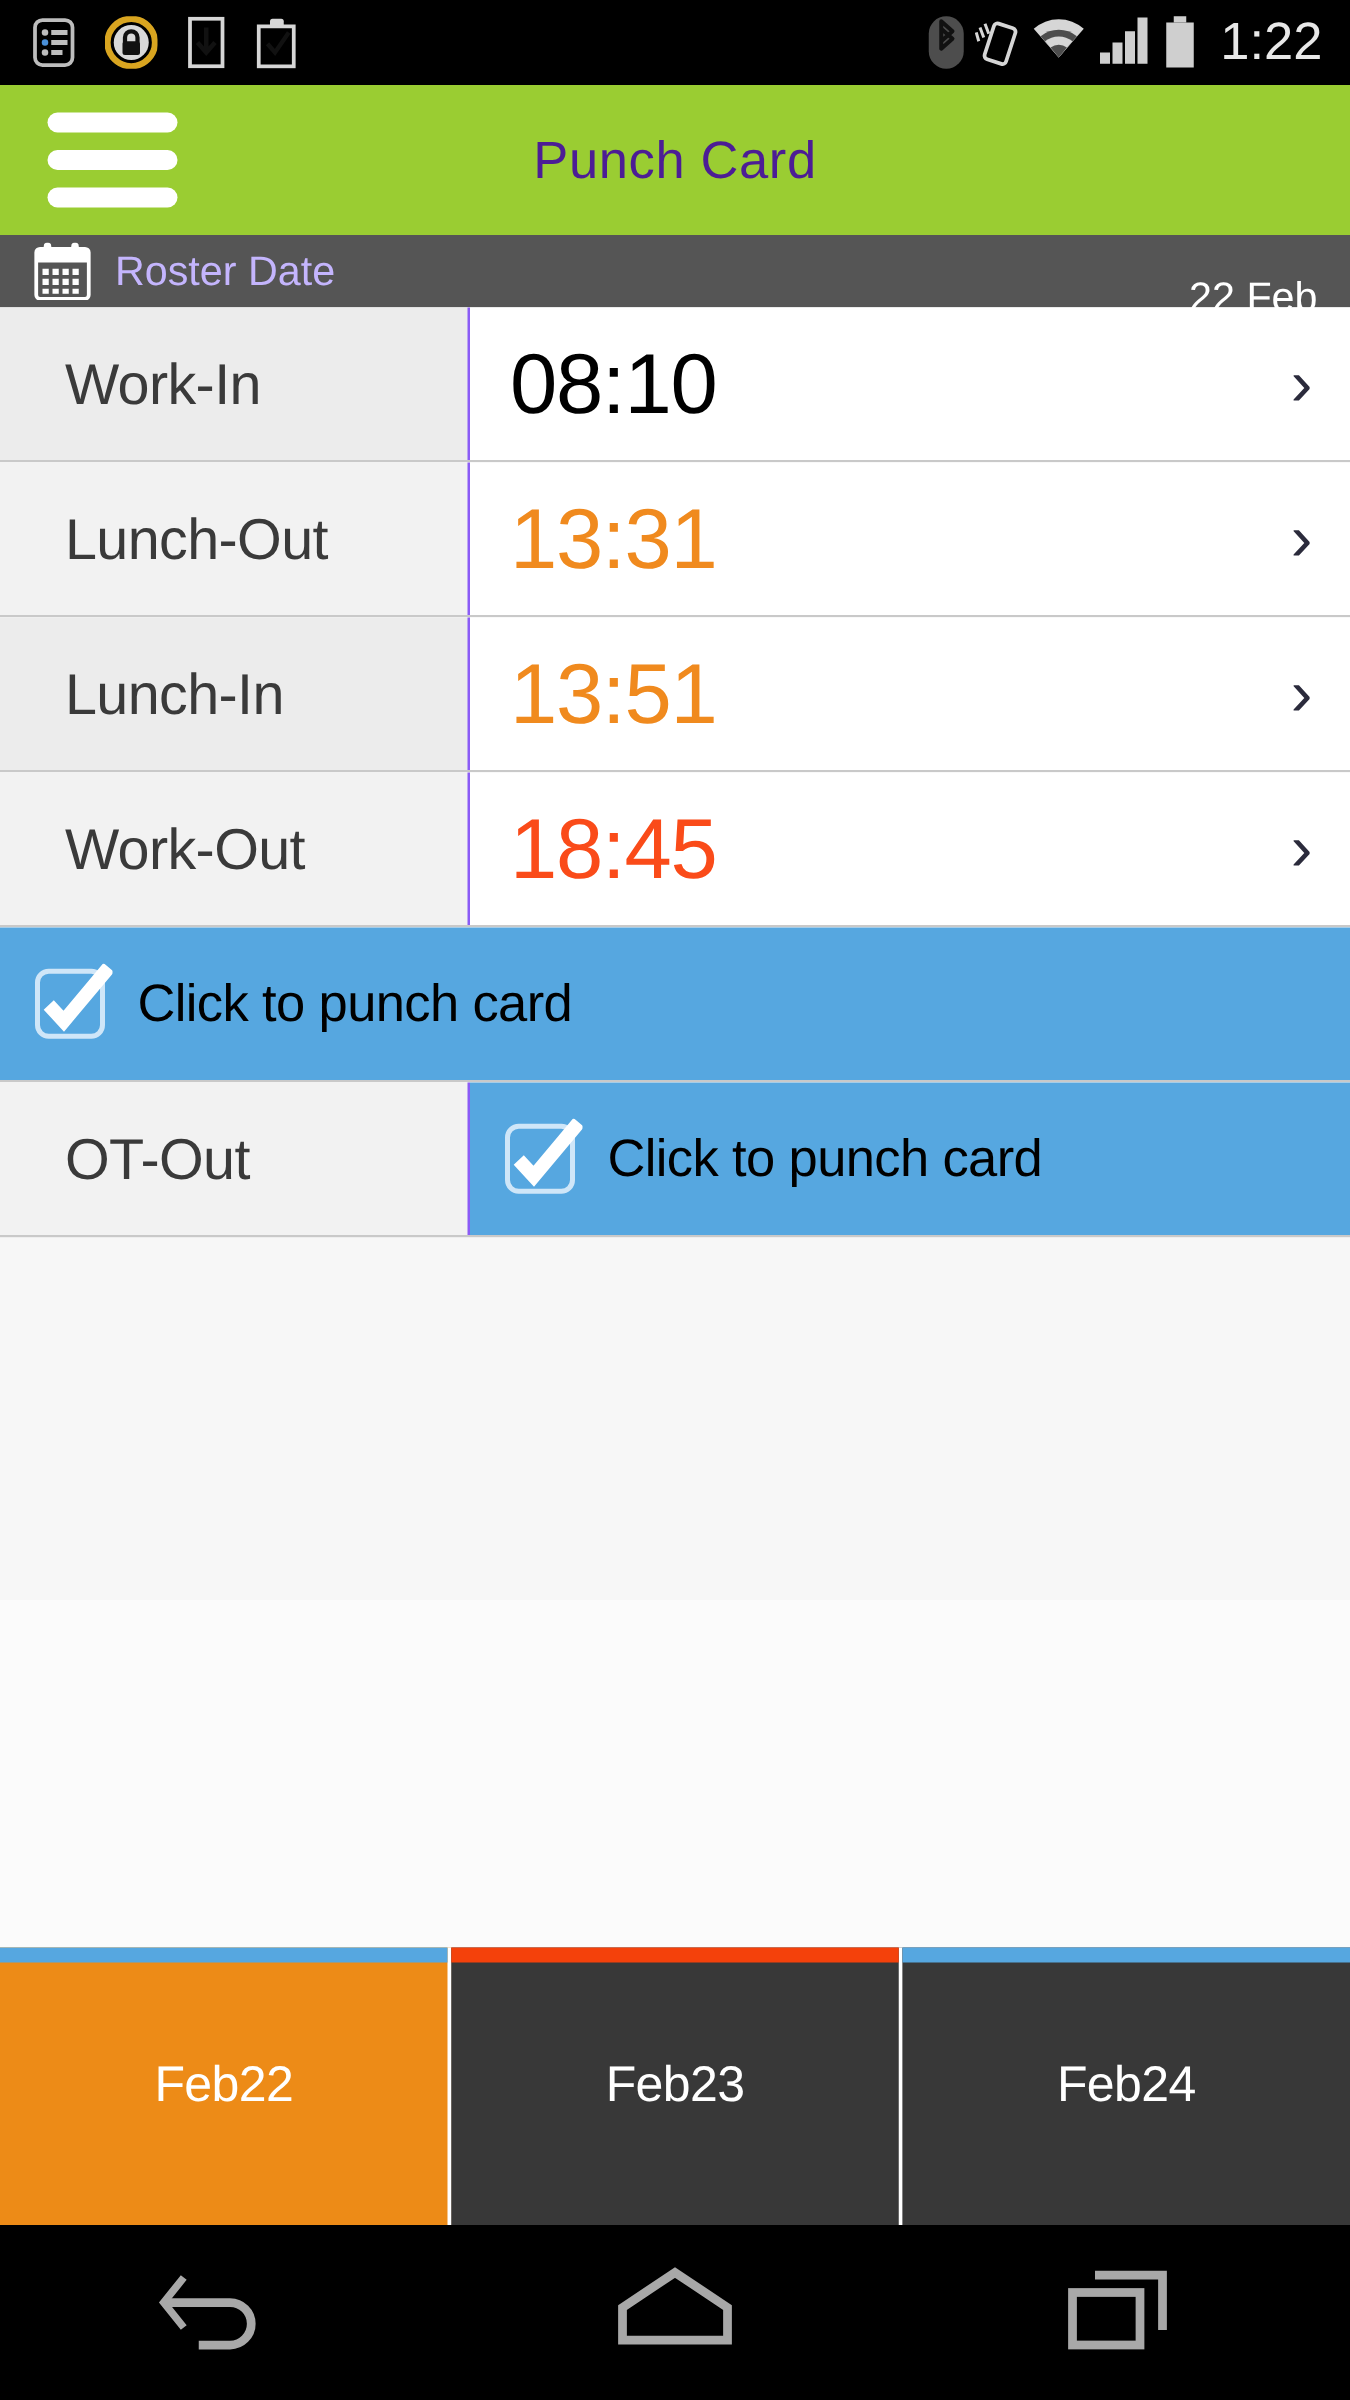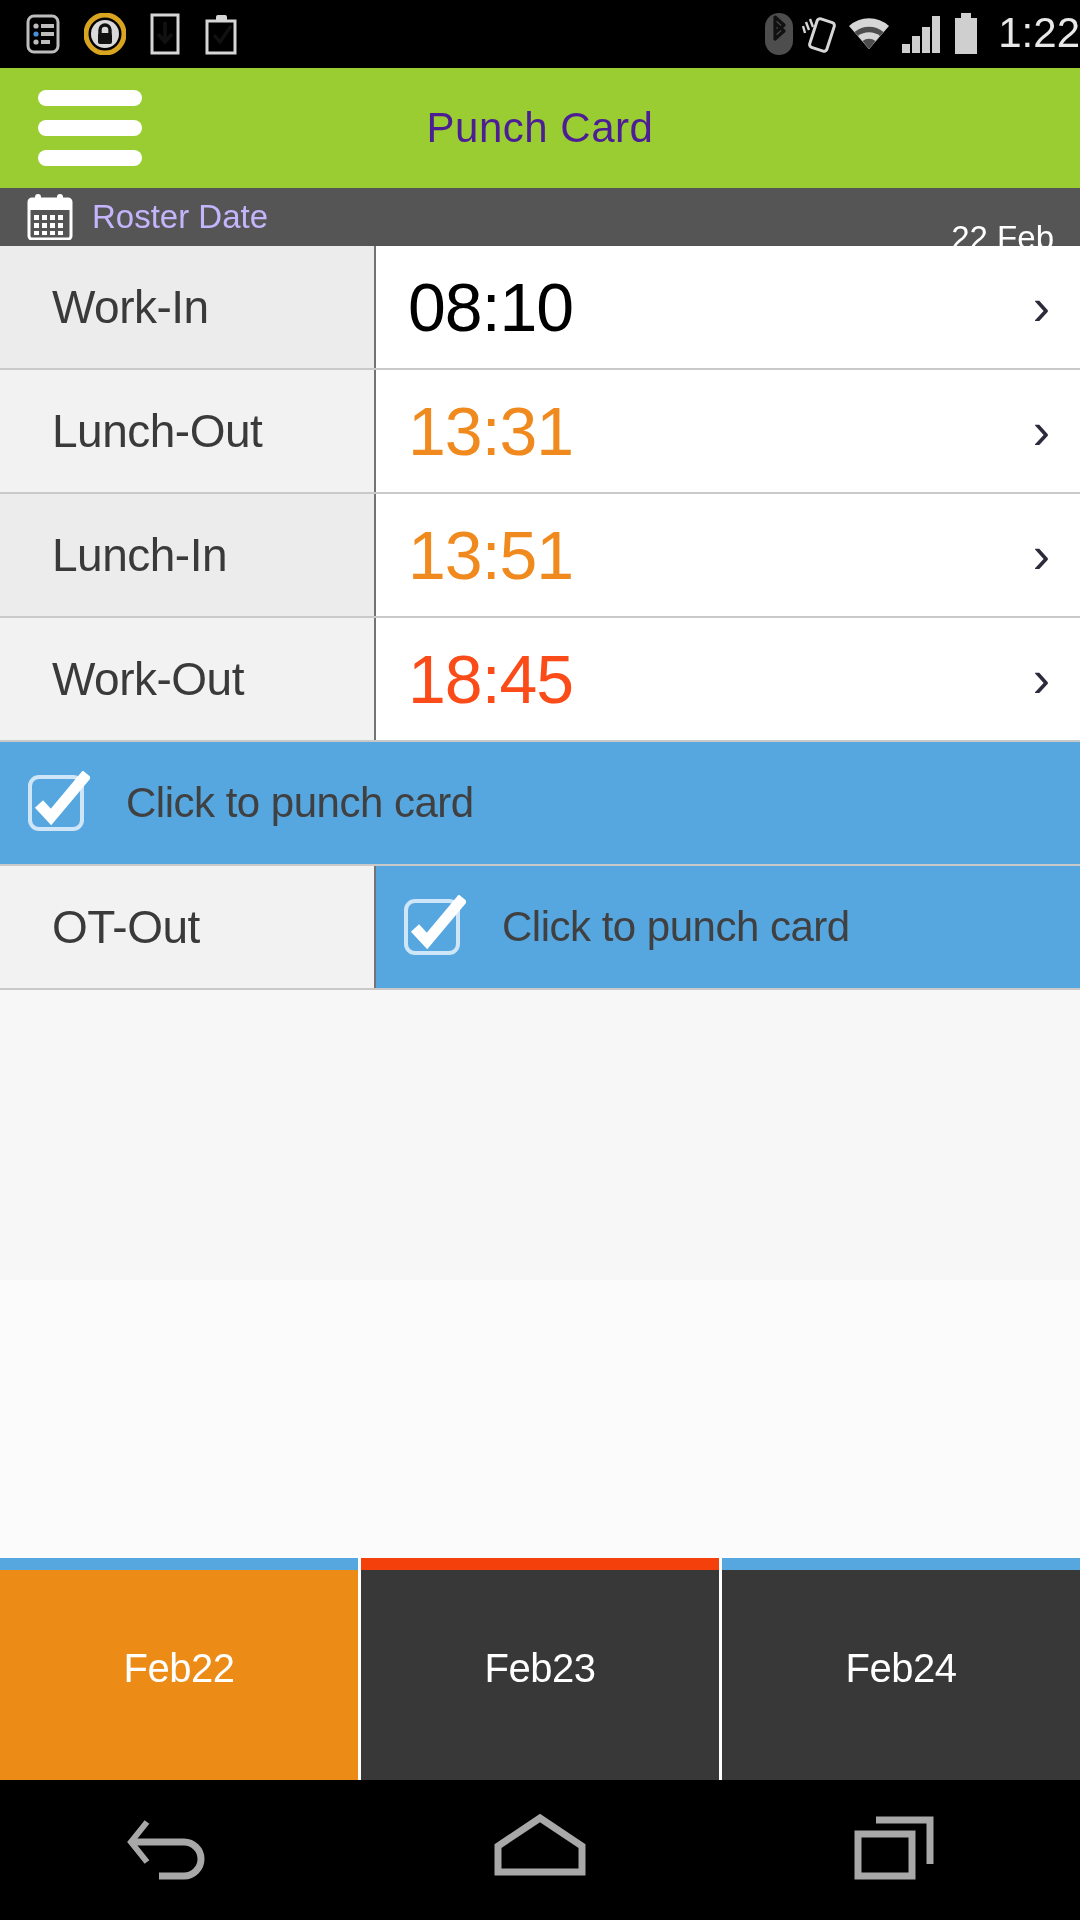--- a/index.html
+++ b/index.html
@@ -10,21 +10,21 @@
     overflow:hidden;
   }
   #app { position:relative; width:1080px; height:1920px; background:#ffffff; }
 
   
   .statusbar{
     position:absolute; top:0; left:0; width:1080px; height:68px;
     background:#000000; display:flex; align-items:center;
   }
   .sb-left{ display:flex; align-items:center; gap:24px; padding-left:26px; }
-  .sb-right{ margin-left:auto; display:flex; align-items:center; gap:8px; }
+  .sb-right{ margin-left:auto; display:flex; gap:8px; padding-right:22px; }
   .sb-ico{ display:block; }
   .sb-time{
     color:#e8e8e8; font-size:42px; letter-spacing:0px; line-height:1;
     font-family:"Liberation Sans", sans-serif; padding-left:10px; padding-bottom:3px;
   }
 
   
   .appbar{
     position:absolute; top:68px; left:0; width:1080px; height:120px;
     background:#9ACD32; display:flex; align-items:center;
@@ -52,41 +52,41 @@
   
   .rows{ position:absolute; top:246px; left:0; width:1080px; }
   .row{
     position:relative; display:flex; height:124px; width:1080px;
     border-bottom:2px solid #c9c9c9; background:#ffffff;
   }
   .row:nth-child(odd) .cell-label{ background:#ececec; }
   .row:nth-child(even) .cell-label{ background:#f2f2f2; }
   .cell-label{
     width:376px; flex:0 0 376px; display:flex; align-items:center;
-    padding-left:52px; border-right:2px solid #737373;
+    padding-left:52px; border-right:2px solid #8b5cf6;
   }
   .cell-label span{
     color:#3a3a3a; font-size:46px; font-weight:400; letter-spacing:-0.5px;
   }
   .cell-value{
     flex:1; display:flex; align-items:center; position:relative;
     background:#ffffff; padding-left:32px;
   }
   .time{
     font-size:68px; font-weight:400; letter-spacing:-1px; line-height:1;
   }
   .chev{
     position:absolute; right:30px; top:50%; transform:translateY(-50%);
     color:#2b2b3c; font-size:52px; line-height:1; font-weight:300;
   }
   
   .cell-value.punch{
     background:#56A7E0; padding-left:26px; gap:20px;
   }
-  .punch-text{ color:#404040; font-size:42px; letter-spacing:-0.5px;margin-left:16px; }
+  .punch-text{ color:#000000; font-size:42px; letter-spacing:-0.5px; }
   .checkbox-ico{ flex:0 0 auto; }
 
   
   .filler{
     position:absolute; top:990px; left:0; width:1080px; height:290px;
     background:#f7f7f7;
   }
   .filler2{
     position:absolute; top:1280px; left:0; width:1080px; height:278px;
     background:#fbfbfb;

